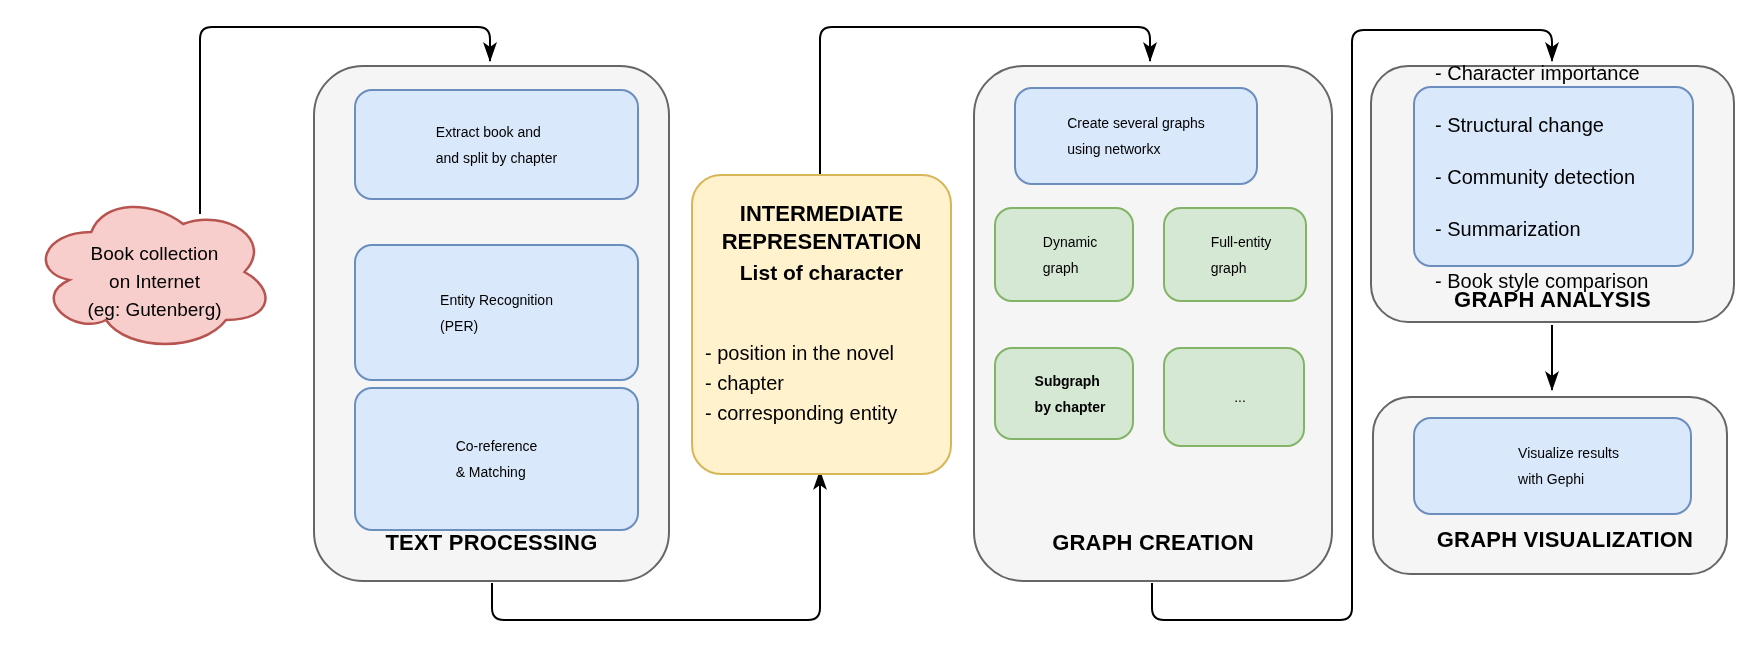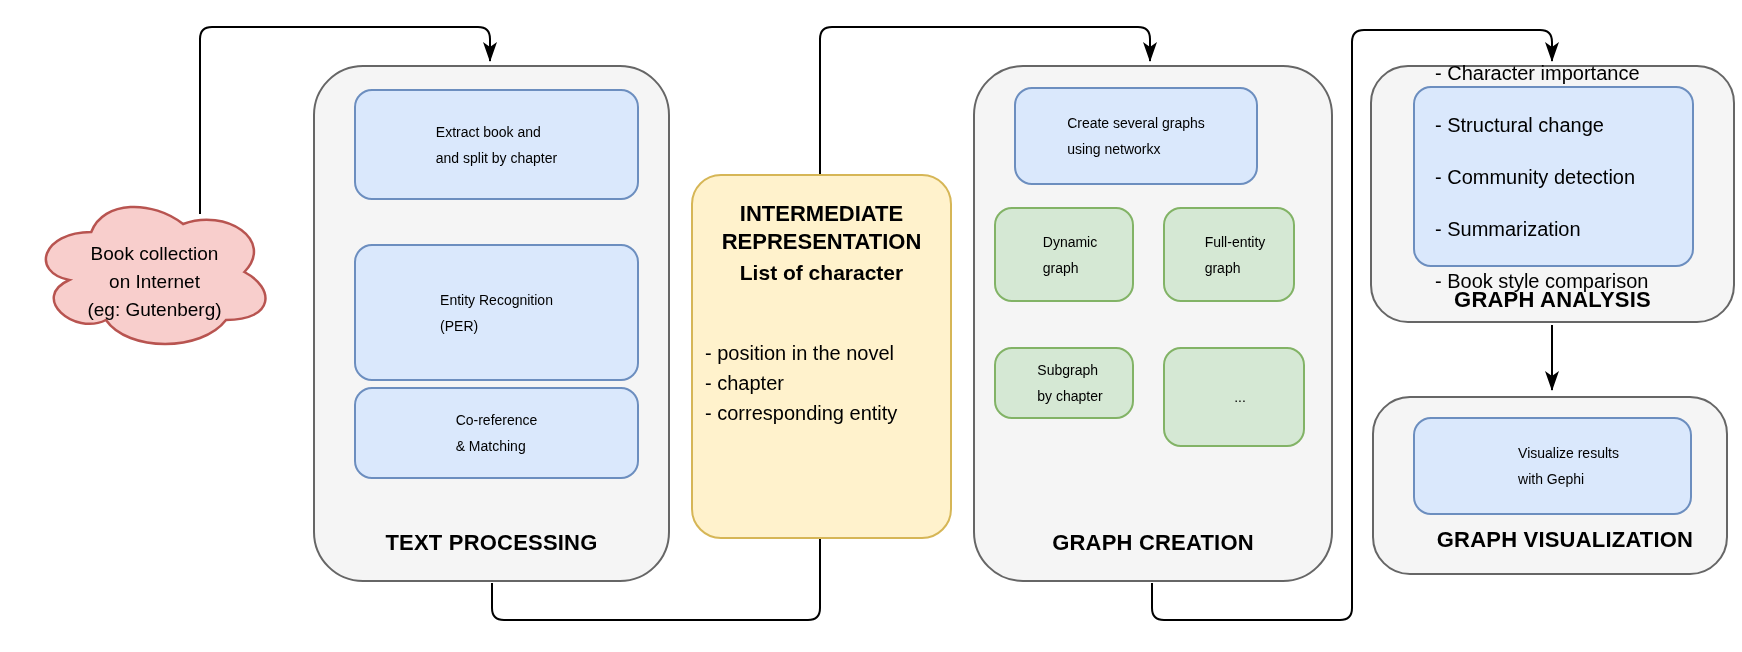--- a/index.html
+++ b/index.html
@@ -77,44 +77,44 @@
 
   <div class="cloud-text">Book collection
 on Internet
 (eg: Gutenberg)</div>
 
   <div class="container" style="left:313px;top:65px;width:357px;height:517px;">
     <div class="node blue" style="left:39px;top:22px;width:285px;height:111px;">Extract book and
 and split by chapter</div>
     <div class="node blue" style="left:39px;top:177px;width:285px;height:137px;">Entity Recognition
 (PER)</div>
-    <div class="node blue" style="left:39px;top:320px;width:285px;height:92px;">Co-reference
+    <div class="node blue" style="left:39px;top:320px;width:285px;height:144px;">Co-reference
 &amp; Matching</div>
     <div class="container-label" style="bottom:24px;">TEXT PROCESSING</div>
   </div>
 
-  <div class="yellow-box" style="left:691px;top:174px;width:261px;height:365px;">
+  <div class="yellow-box" style="left:691px;top:174px;width:261px;height:301px;">
     <div class="yb-title">INTERMEDIATE
 REPRESENTATION</div>
     <div class="yb-subtitle">List of character</div>
     <div class="yb-fields">
       <div>- position in the novel</div>
       <div>- chapter</div>
       <div>- corresponding entity</div>
     </div>
   </div>
 
   <div class="container" style="left:973px;top:65px;width:360px;height:517px;">
     <div class="node blue" style="left:39px;top:20px;width:244px;height:98px;">Create several graphs
 using networkx</div>
     <div class="node green" style="left:19px;top:140px;width:140px;height:95px;">Dynamic
 graph</div>
-    <div class="node green" style="left:188px;top:140px;width:132px;height:95px;">Full-entity
+    <div class="node green" style="left:188px;top:140px;width:144px;height:95px;">Full-entity
 graph</div>
-    <div class="node green" style="left:19px;top:280px;width:140px;height:72px;">Subgraph
+    <div class="node green" style="left:19px;top:280px;width:140px;height:93px;font-weight:bold;">Subgraph
 by chapter</div>
     <div class="node green" style="left:188px;top:280px;width:142px;height:100px;">...</div>
     <div class="container-label" style="bottom:24px;">GRAPH CREATION</div>
   </div>
 
   <div class="container small" style="left:1370px;top:65px;width:365px;height:258px;">
     <div class="node blue tasks" style="left:41px;top:19px;width:281px;height:181px;">
       <div class="task-list">
         <div>- Character importance</div>
         <div>- Structural change</div>

